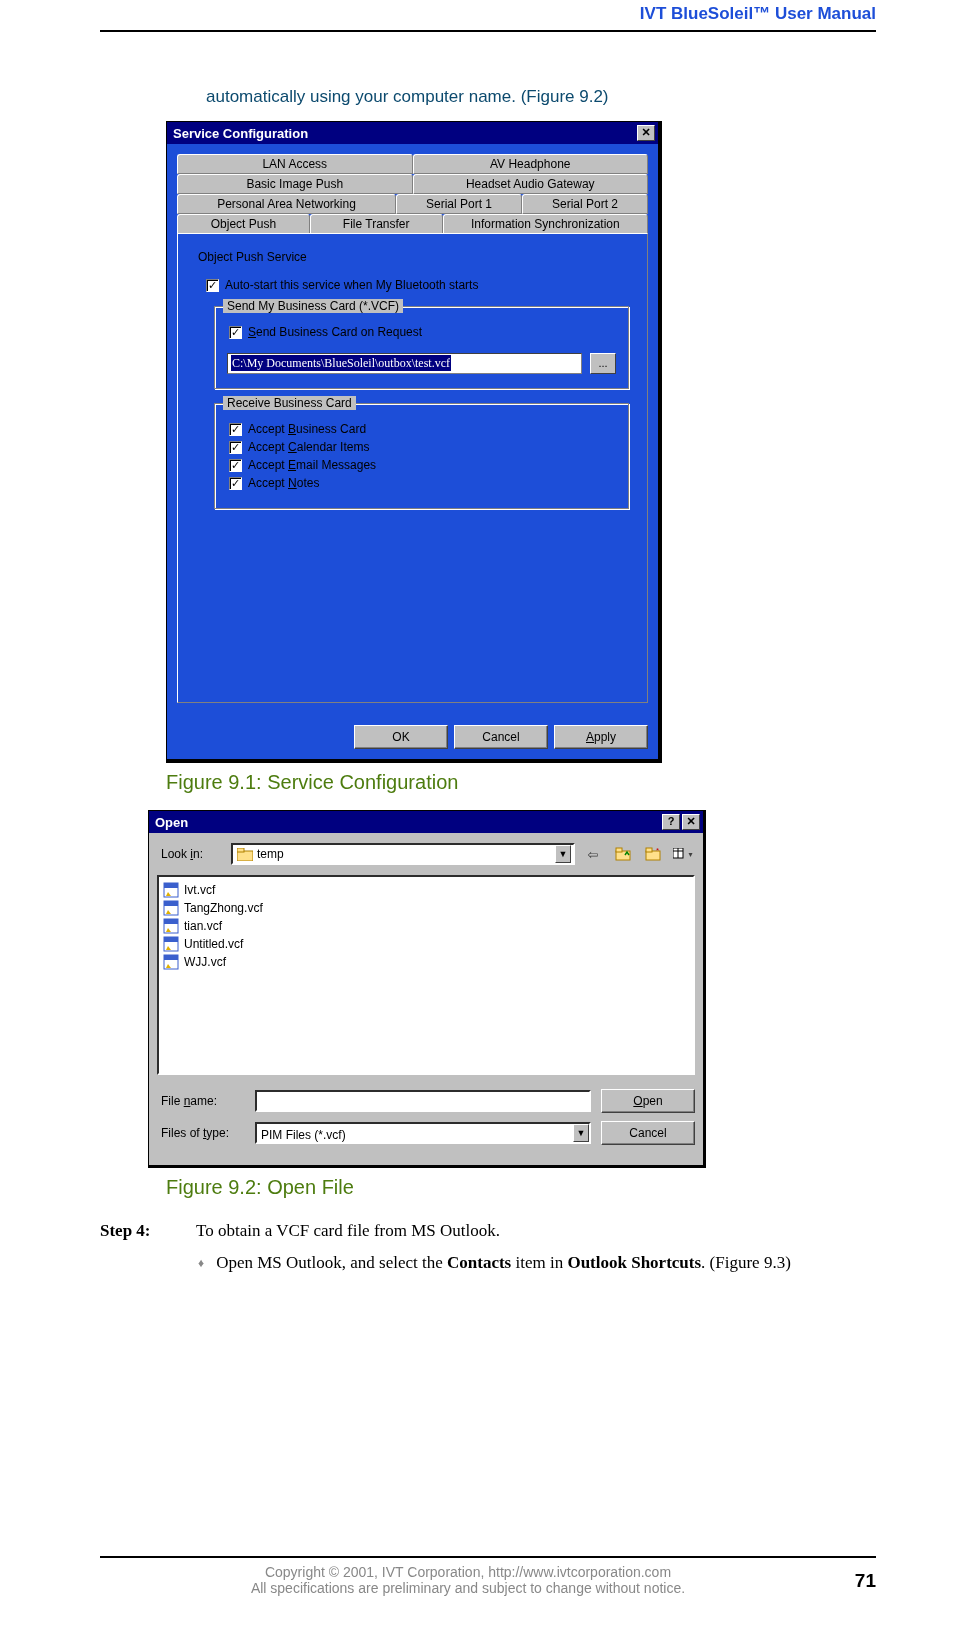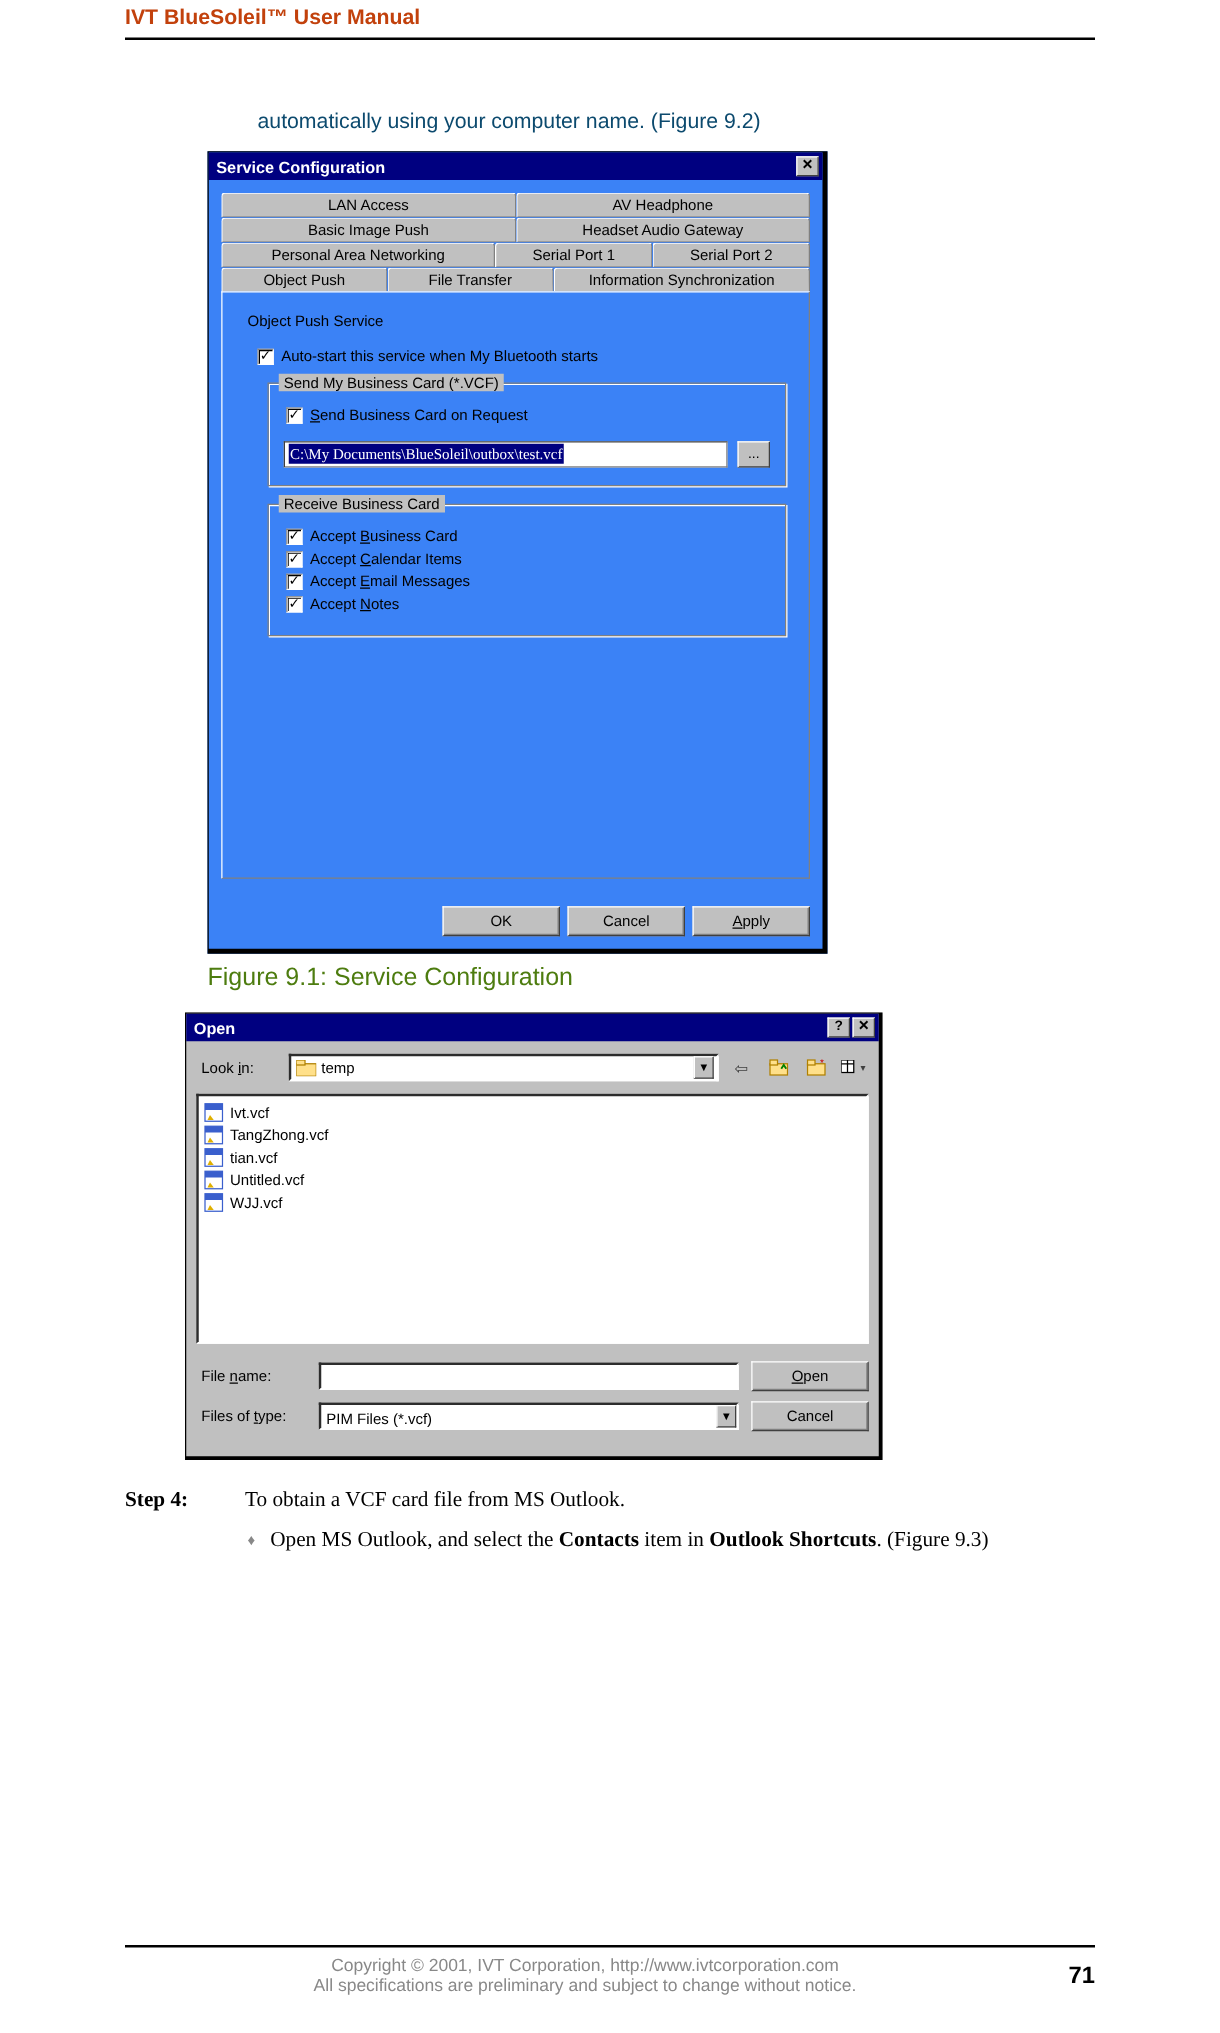--- a/index.html
+++ b/index.html
@@ -11,25 +11,25 @@
     color: #000;
   }
   .page {
     width: 976px;
     height: 1626px;
     margin: 0 auto;
     padding: 0 100px 40px 100px;
     position: relative;
   }
   .header {
-    color: #c2410c;
+    color: #1d4ed8;
     font-family: Verdana, sans-serif;
     font-weight: bold;
     font-size: 17px;
-    text-align: left;
+    text-align: right;
     padding: 4px 0 6px 0;
     border-bottom: 2px solid #000;
     margin-bottom: 55px;
   }
   .intro {
     margin-left: 106px;
     font-size: 17px;
     font-family: Verdana, sans-serif;
     color: #0c4a6e;
     margin-bottom: 14px;
@@ -64,21 +64,21 @@
     margin-top: 6px;
   }
 
   
   .sc-dialog {
     margin-left: 66px;
     width: 496px;
     border: 1px solid #000;
     border-right: 4px solid #000;
     border-bottom: 4px solid #000;
-    background: #3b82f6;
+    background: #1d4ed8;
     font-family: Tahoma, "MS Sans Serif", sans-serif;
     font-size: 12px;
   }
   .titlebar {
     background: #000080;
     color: #fff;
     font-weight: bold;
     padding: 3px 3px 3px 6px;
     display: flex;
     align-items: center;
@@ -491,20 +491,21 @@
         <div class="lbl">Files of <span class="u">t</span>ype:</div>
         <div class="combo">
           <span>PIM Files (*.vcf)</span>
           <span class="combo-arrow" style="margin-left:auto">▼</span>
         </div>
         <div class="right-btn">Cancel</div>
       </div>
     </div>
   </div>
 
+  <div class="caption">Figure 9.2: Open File</div>
 
   <div class="step-row">
     <div class="step-label">Step 4:</div>
     <div class="step-text">To obtain a VCF card file from MS Outlook.</div>
   </div>
   <div class="bullet-row">
     <div class="dia">♦</div>
     <div class="bullet-text">
       <span>Open MS Outlook, and select the </span><b>Contacts</b><span> item in </span><b>Outlook Shortcuts</b><span>. (Figure 9.3)</span>
     </div>

